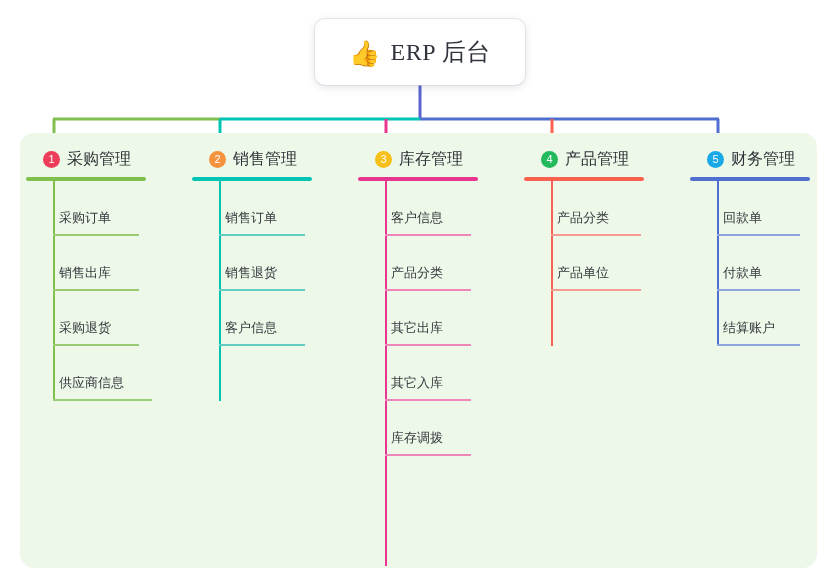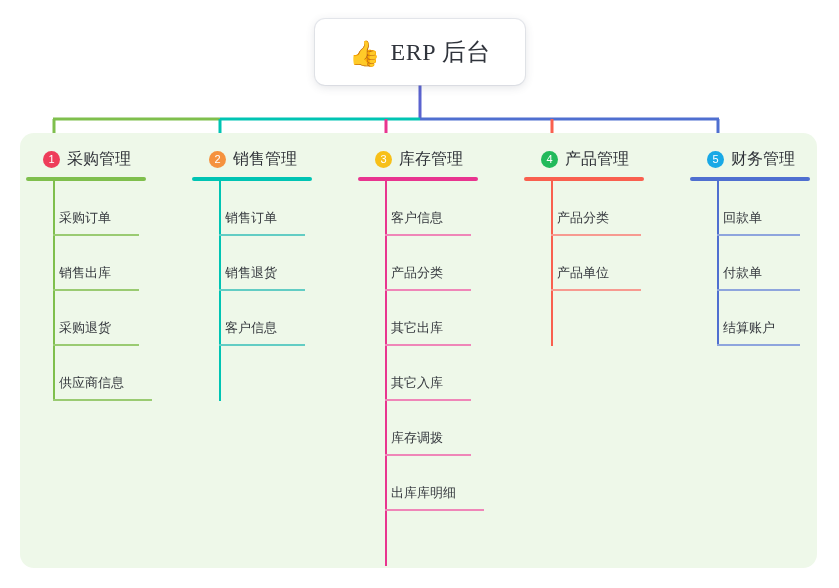--- a/index.html
+++ b/index.html
@@ -232,24 +232,20 @@
             <div class="item-rule" style="width: 86px; background: rgb(239, 134, 184);"></div>
           </div>
           <div class="item">
             <span class="item-label">其它入库</span>
             <div class="item-rule" style="width: 86px; background: rgb(239, 134, 184);"></div>
           </div>
           <div class="item">
             <span class="item-label">库存调拨</span>
             <div class="item-rule" style="width: 86px; background: rgb(239, 134, 184);"></div>
           </div>
-          <div class="item">
-            <span class="item-label">出库库明细</span>
-            <div class="item-rule" style="width: 99px; background: rgb(239, 134, 184);"></div>
-          </div>
         </div>
       </div>
       <div class="column" style="left: 524px; width: 170px;">
         <div class="col-header">
           <span class="badge" style="background: rgb(34, 186, 91);">4</span>
           <span class="col-title">产品管理</span>
         </div>
         <div class="col-rule" style="width: 120px; background: rgb(249, 96, 79);"></div>
         <div class="items">
           <div class="spine" style="background: rgb(249, 96, 79); height: 165px;"></div>

